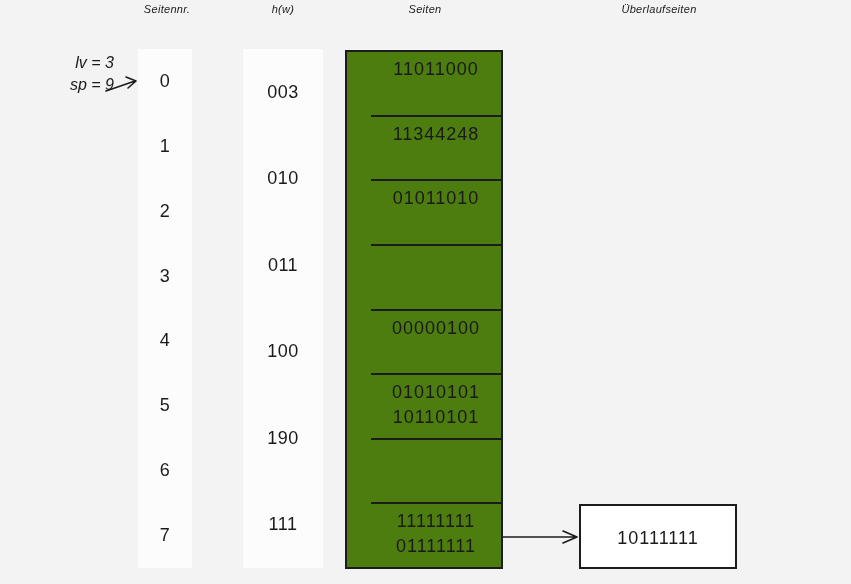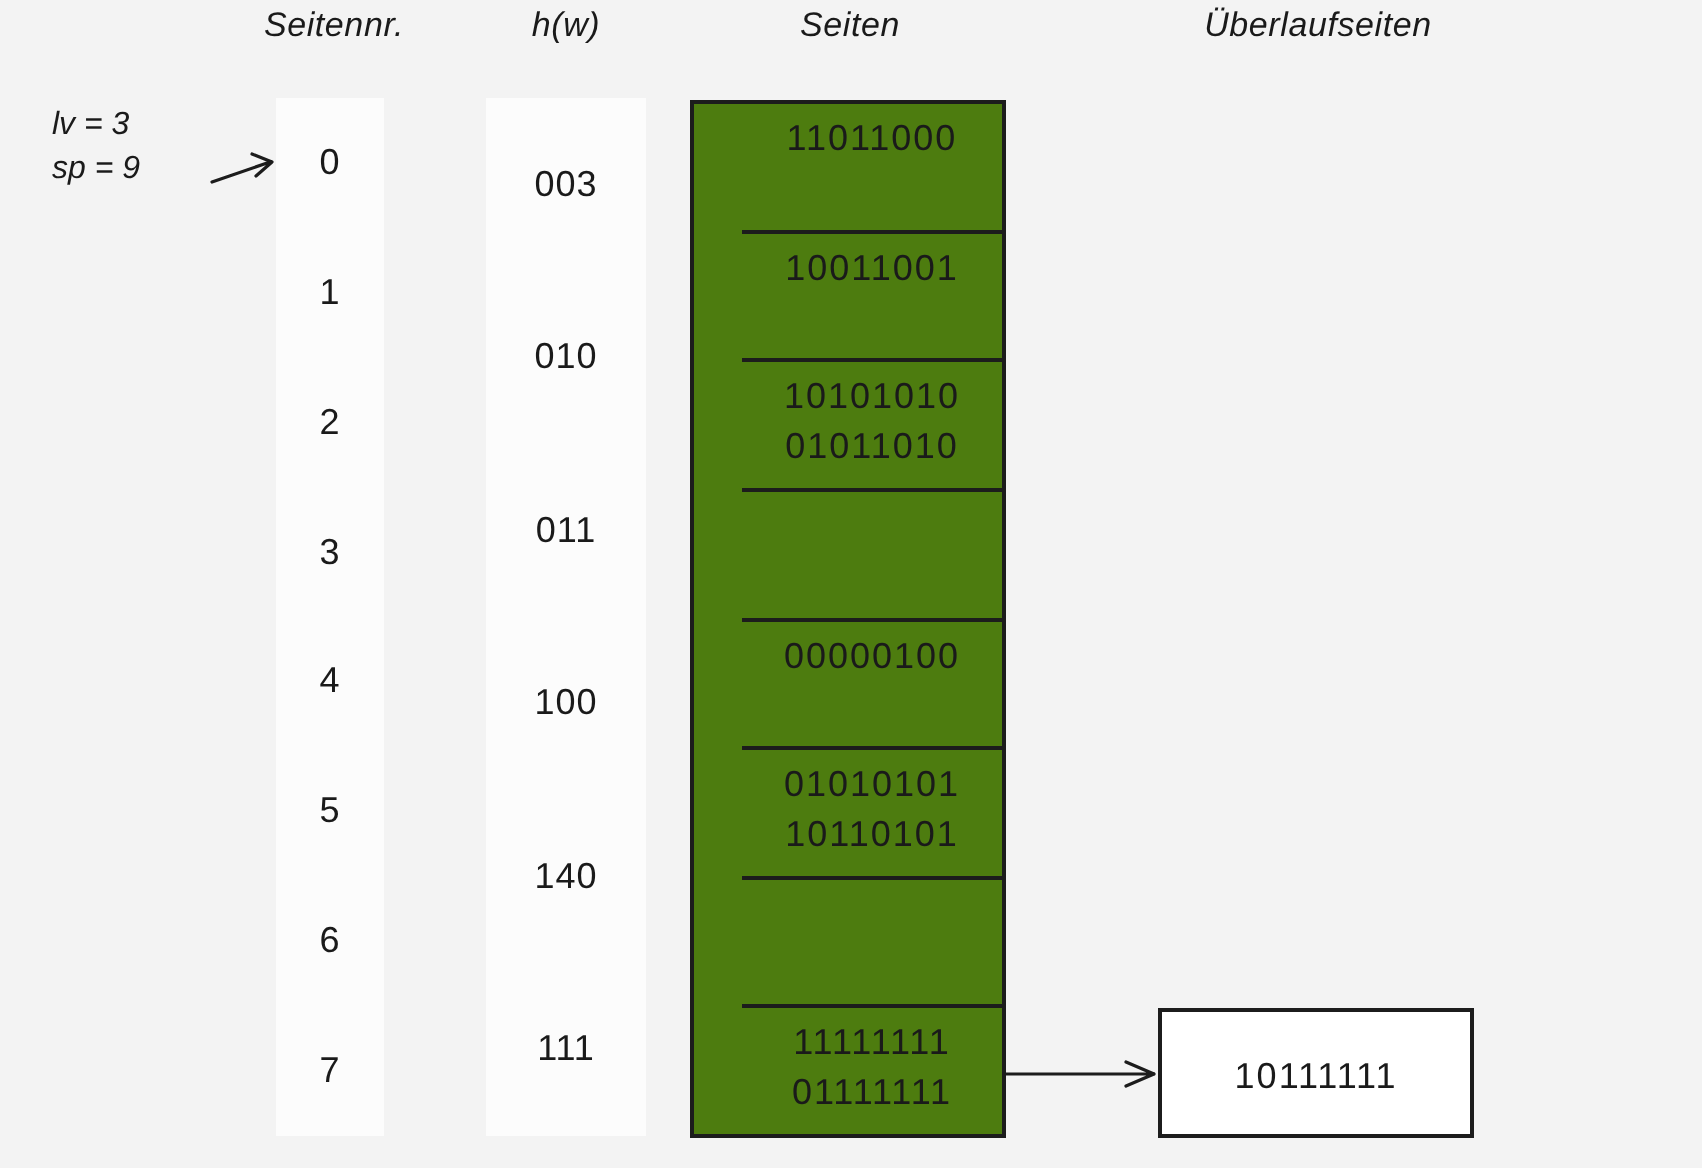--- a/index.html
+++ b/index.html
@@ -11,21 +11,21 @@
     height: 584px;
     background: #f3f3f3;
     color: #1a1a1a;
     overflow: hidden;
   }
 
   .col-header {
     position: absolute;
     top: 3px;
     height: 24px;
-    font-size: 17px;
+    font-size: 11px;
     font-style: italic;
     text-align: center;
     letter-spacing: 0.3px;
   }
 
   .strip {
     position: absolute;
     top: 49px;
     height: 519px;
     background: #fcfcfc;
@@ -67,21 +67,21 @@
     line-height: 25px;
     font-size: 18px;
     letter-spacing: 1px;
   }
 
   .annotation {
     position: absolute;
     left: 26px;
     top: 52px;
     width: 88px;
-    text-align: left;
+    text-align: right;
     font-size: 16px;
     font-style: italic;
     line-height: 22px;
   }
 
   .sp-arrow {
     position: absolute;
     left: 103px;
     top: 73px;
     width: 40px;
@@ -137,35 +137,34 @@
     <div class="cell">5</div>
     <div class="cell">6</div>
     <div class="cell">7</div>
   </div>
 
   <div class="strip" style="left:243px;width:80px;">
     <div class="cell">003</div>
     <div class="cell">010</div>
     <div class="cell">011</div>
     <div class="cell">100</div>
-    <div class="cell">140</div>
+    <div class="cell">190</div>
     <div class="cell">111</div>
   </div>
 
   <div class="stack">
     <div class="pcell">
       <div class="entry">11011000</div>
       <div class="entry"></div>
     </div>
     <div class="pcell">
-      <div class="entry">10011001</div>
+      <div class="entry">11344248</div>
       <div class="entry"></div>
     </div>
     <div class="pcell">
-      <div class="entry">10101010</div>
       <div class="entry">01011010</div>
     </div>
     <div class="pcell">
       <div class="entry"></div>
       <div class="entry"></div>
     </div>
     <div class="pcell">
       <div class="entry">00000100</div>
       <div class="entry"></div>
     </div>

